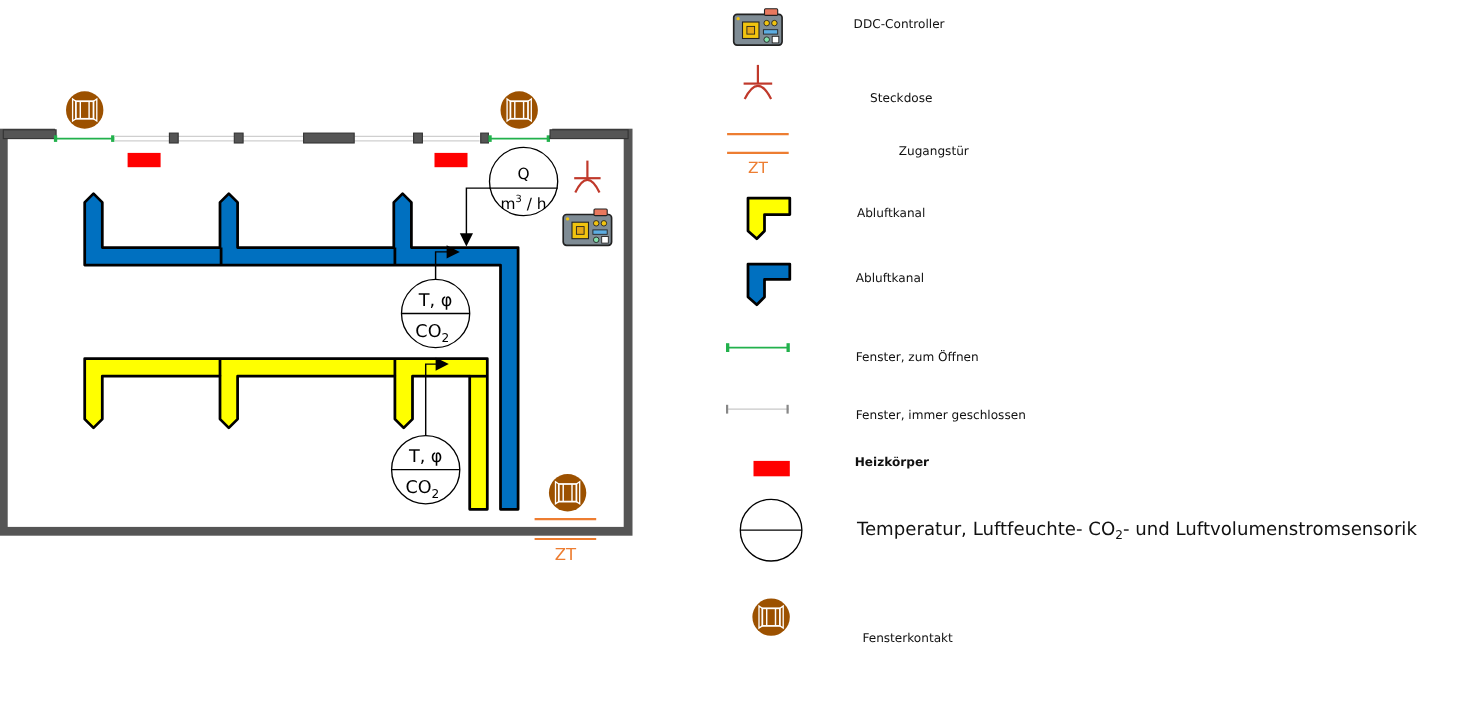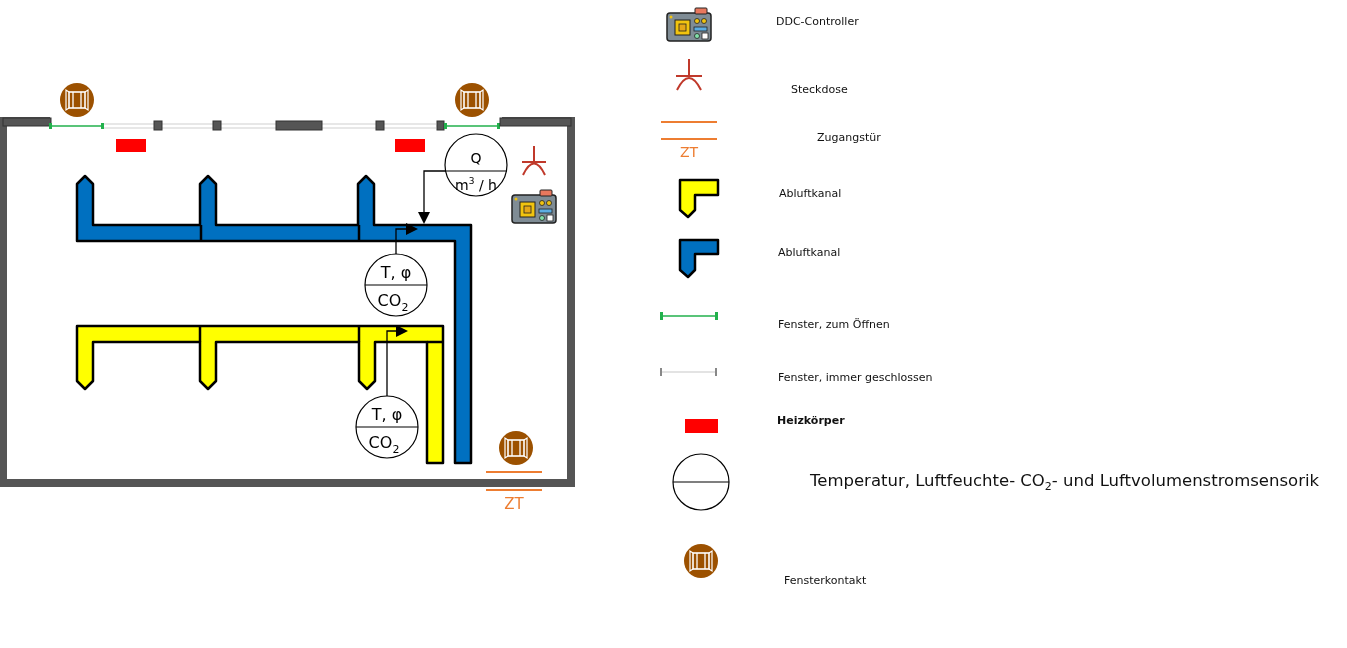--- a/index.html
+++ b/index.html
@@ -166,14 +166,14 @@
 </svg>
 
 <div class="legend-label" style="left:776px; top:15px;">DDC-Controller</div>
 <div class="legend-label" style="left:791px; top:73px;margin-top:10px;">Steckdose</div>
 <div class="legend-label" style="left:789px; top:131px;margin-left:28px;">Zugangstür</div>
 <div class="legend-label" style="left:779px; top:187px;">Abluftkanal</div>
 <div class="legend-label" style="left:778px; top:246px;">Abluftkanal</div>
 <div class="legend-label" style="left:778px; top:318px;">Fenster, zum Öffnen</div>
 <div class="legend-label" style="left:778px; top:371px;text-align:center;">Fenster, immer geschlossen</div>
 <div class="legend-label" style="left:777px; top:414px;font-weight:bold;">Heizkörper</div>
-<div class="legend-label" style="left:810px; top:471px; font-size:16.5px;"><span>Temperatur, Luftfeuchte- CO</span><sub style="font-size:11px;">2</sub><span>- und Luftvolumenstromsensorik</span></div>
+<div class="legend-label" style="left:779px; top:471px; font-size:16.5px;"><span>Temperatur, Luftfeuchte- CO</span><sub style="font-size:11px;">2</sub><span>- und Luftvolumenstromsensorik</span></div>
 <div class="legend-label" style="left:784px; top:574px;">Fensterkontakt</div>
 
 </body></html>

